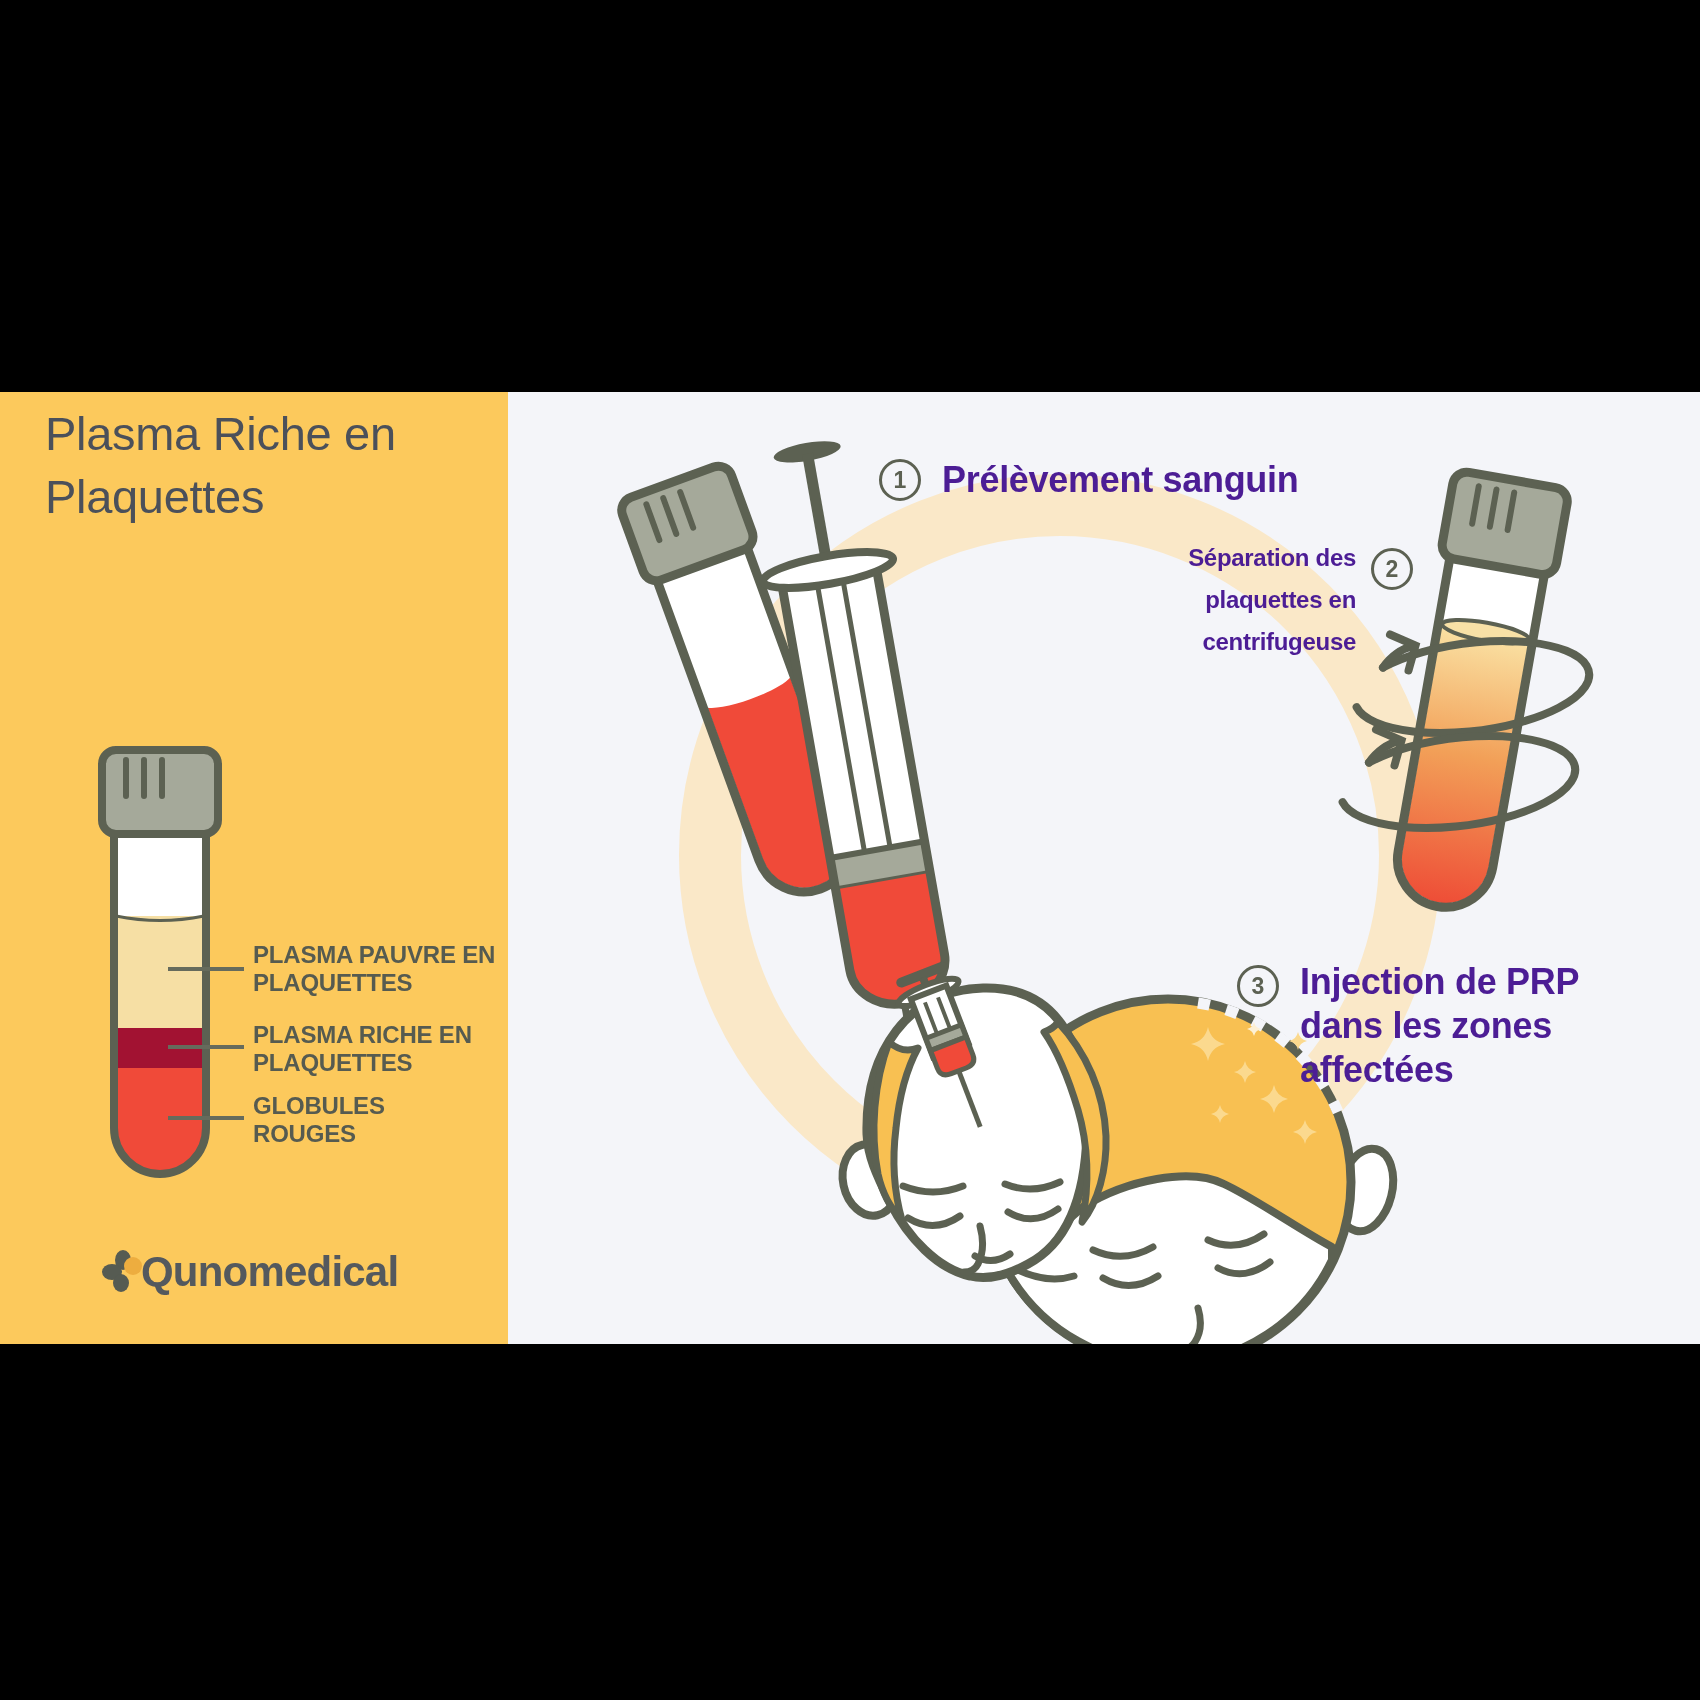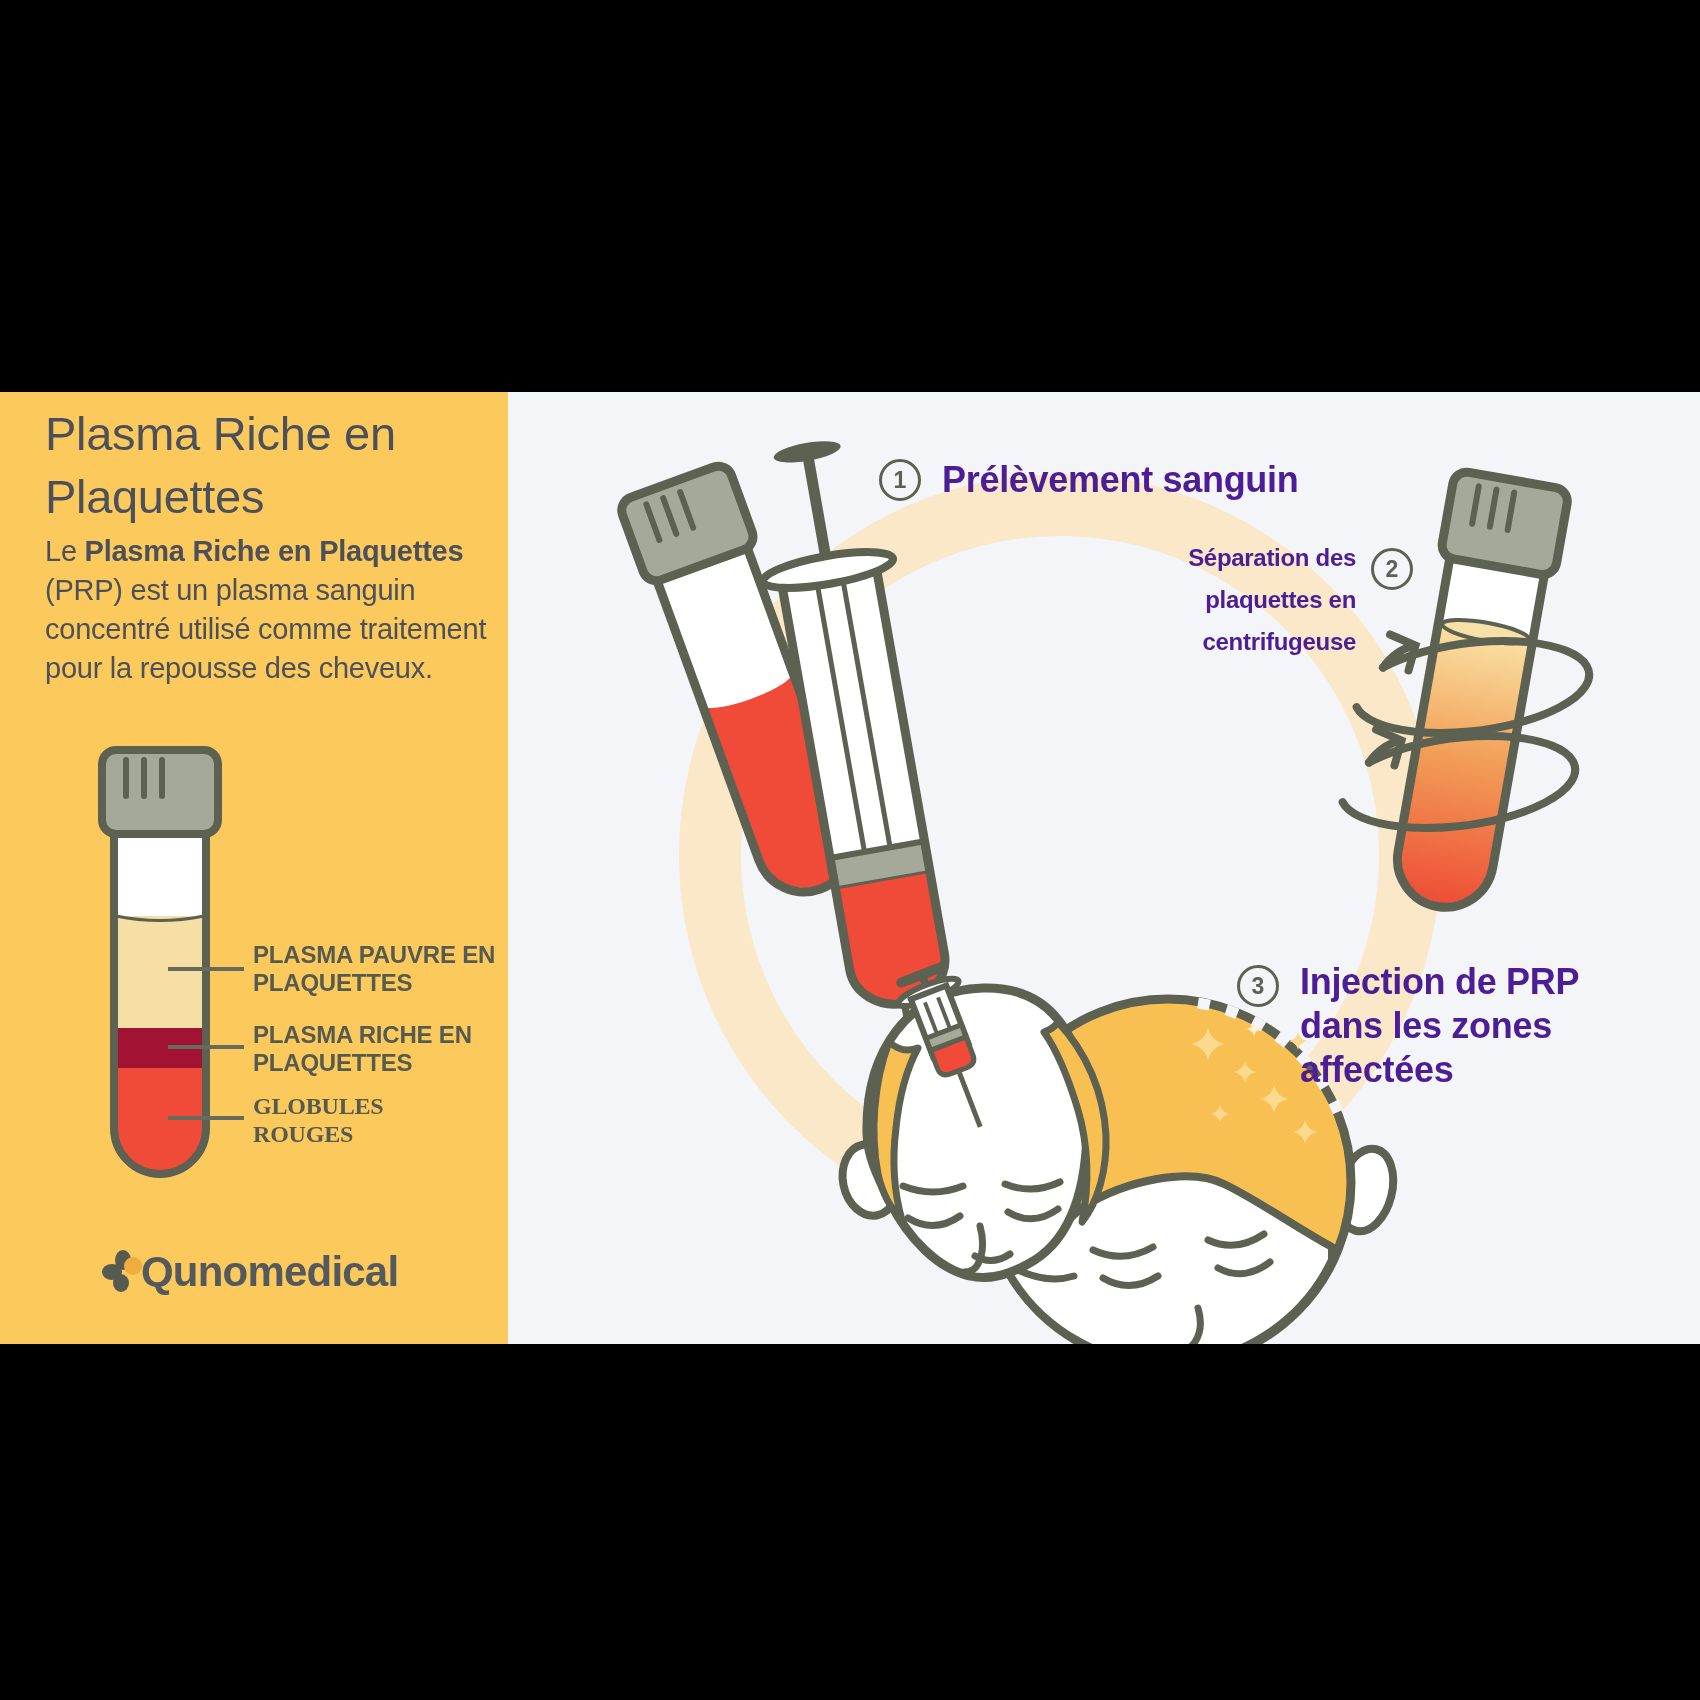--- a/index.html
+++ b/index.html
@@ -19,21 +19,21 @@
   .intro b{font-weight:700;}
   .tube-svg{position:absolute;left:88px;top:352px;}
   .conn{position:absolute;height:4px;background:#666B5C;}
   .conn.c1{left:168px;top:575px;width:76px;}
   .conn.c2{left:168px;top:653px;width:76px;}
   .conn.c3{left:168px;top:724px;width:76px;}
   .tube-label{position:absolute;left:253px;font-size:24px;line-height:28px;font-weight:700;
               color:#565B50;letter-spacing:-0.2px;}
   .tube-label.l1{top:549px;width:250px;}
   .tube-label.l2{top:629px;width:250px;}
-  .tube-label.l3{top:700px;width:160px;font-family:Liberation Serif, serif;}
+  .tube-label.l3{top:700px;width:160px;}
   .logo{position:absolute;left:102px;top:856px;display:flex;align-items:flex-start;}
   .logo-text{font-size:42px;font-weight:700;color:#54595E;letter-spacing:-0.8px;margin-left:-7px;}
 
   
   .main{position:relative;flex:1;height:952px;background:#F4F5F9;}
   .scene{position:absolute;left:0;top:0;}
   .badge{position:absolute;width:36px;height:36px;border:3px solid #5C6152;border-radius:50%;
          background:#F4F5F9;color:#5C6152;font-size:23px;font-weight:700;
          display:flex;align-items:center;justify-content:center;}
   .badge.b1{left:371px;top:67px;}
@@ -48,21 +48,20 @@
 <body>
 
 <div class="canvas">
   <div class="letterbox top"></div>
 
   <div class="band">
 
     <aside class="sidebar">
       <h1 class="page-title">Plasma Riche en Plaquettes</h1>
 
-      <p class="intro"><span>Le </span><b>Plasma Riche en Plaquettes</b><span> (PRP) est un plasma sanguin concentré utilisé comme traitement pour la repousse des cheveux.</span></p>
 
       <svg class="tube-svg" width="144" height="448" viewBox="0 0 144 448">
         <g>
           <path d="M 26,90 L 26,384 A 46,46 0 0 0 118,384 L 118,90 Z" fill="#FFFFFF"></path>
           <rect x="26" y="172" width="92" height="112" fill="#F6DFA4"></rect>
           <path d="M 28,172 Q 72,181 116,172" fill="none" stroke="#5C6152" stroke-width="3"></path>
           <rect x="26" y="284" width="92" height="40" fill="#A21232"></rect>
           <path d="M 26,324 L 26,384 A 46,46 0 0 0 118,384 L 118,324 Z" fill="#F04A39"></path>
           <path d="M 26,90 L 26,384 A 46,46 0 0 0 118,384 L 118,90" fill="none" stroke="#5C6152" stroke-width="8"></path>
         </g>

